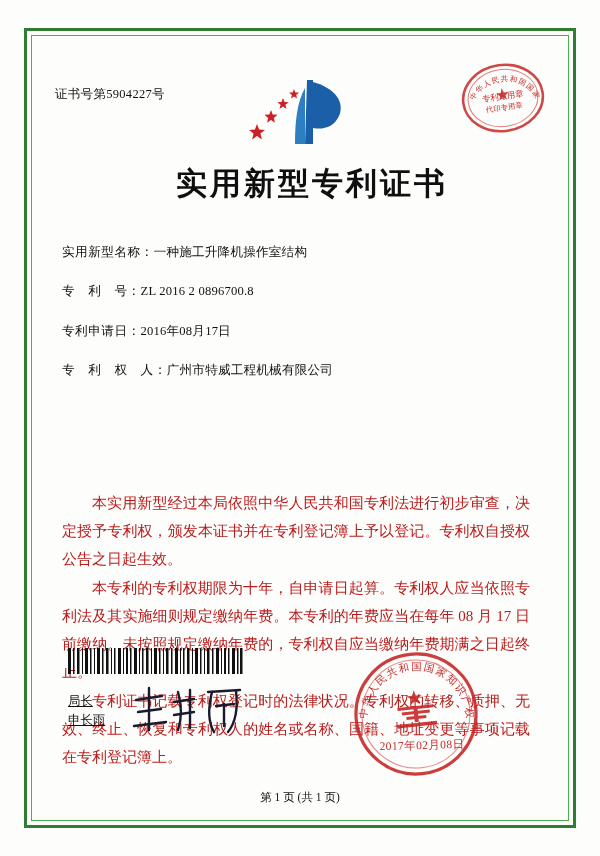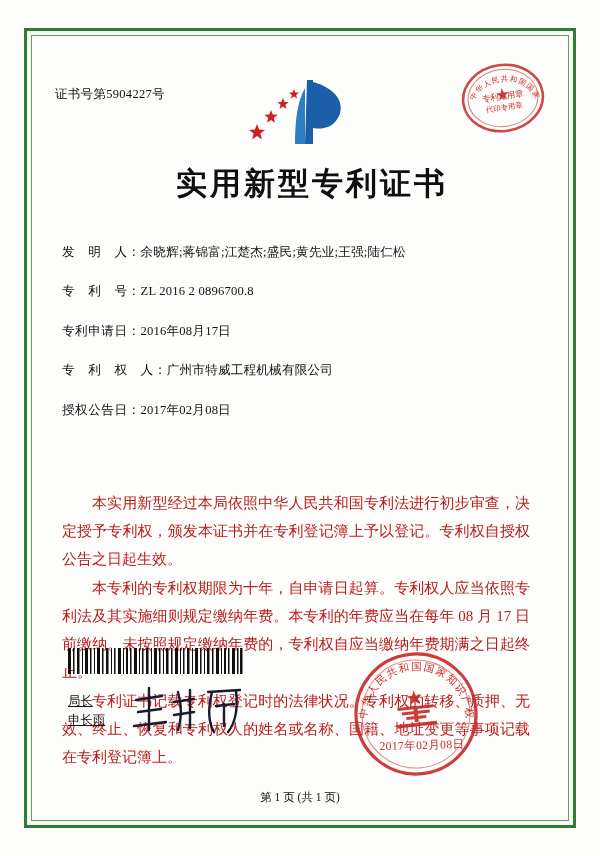--- a/index.html
+++ b/index.html
@@ -226,33 +226,30 @@
         <text x="43" y="55" text-anchor="middle" font-size="7.4" fill="#c62828" font-family="DejaVu Serif, serif">代印专用章</text>
         <polygon points="43,33 44.6,37.6 49.5,37.7 45.6,40.6 47,45.3 43,42.5 39,45.3 40.4,40.6 36.5,37.7 41.4,37.6" fill="#c62828" opacity="0.85"></polygon>
       </g>
     </svg>
   </div>
 
   <div class="title">实用新型专利证书</div>
 
   <div class="fields">
     <div class="field-row">
-      <span class="field-label">发　明　人：</span><span class="field-value">余晓辉;蒋锦富;江楚杰;盛民;黄先业;王强;陆仁松</span>
+      <span class="field-label">实用新型名称：</span><span class="field-value">一种施工升降机操作室结构</span>
     </div>
     <div class="field-row">
       <span class="field-label">专　利　号：</span><span class="field-value">ZL 2016 2 0896700.8</span>
     </div>
     <div class="field-row">
       <span class="field-label">专利申请日：</span><span class="field-value">2016年08月17日</span>
     </div>
     <div class="field-row">
       <span class="field-label">专　利　权　人：</span><span class="field-value">广州市特威工程机械有限公司</span>
-    </div>
-    <div class="field-row">
-      <span class="field-label">授权公告日：</span><span class="field-value">2017年02月08日</span>
     </div>
   </div>
 
   <div class="body-text">
     <p>本实用新型经过本局依照中华人民共和国专利法进行初步审查，决定授予专利权，颁发本证书并在专利登记簿上予以登记。专利权自授权公告之日起生效。</p>
     <p>本专利的专利权期限为十年，自申请日起算。专利权人应当依照专利法及其实施细则规定缴纳年费。本专利的年费应当在每年 08 月 17 日前缴纳。未按照规定缴纳年费的，专利权自应当缴纳年费期满之日起终止。</p>
     <p>专利证书记载专利权登记时的法律状况。专利权的转移、质押、无效、终止、恢复和专利权人的姓名或名称、国籍、地址变更等事项记载在专利登记簿上。</p>
   </div>
 
   <div class="barcode">

